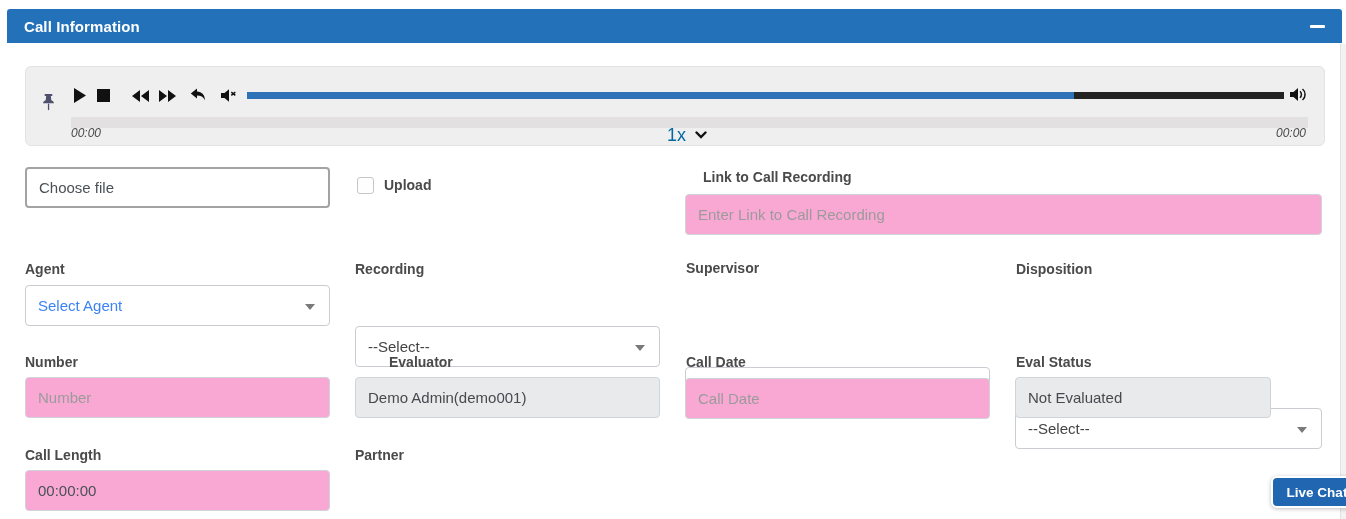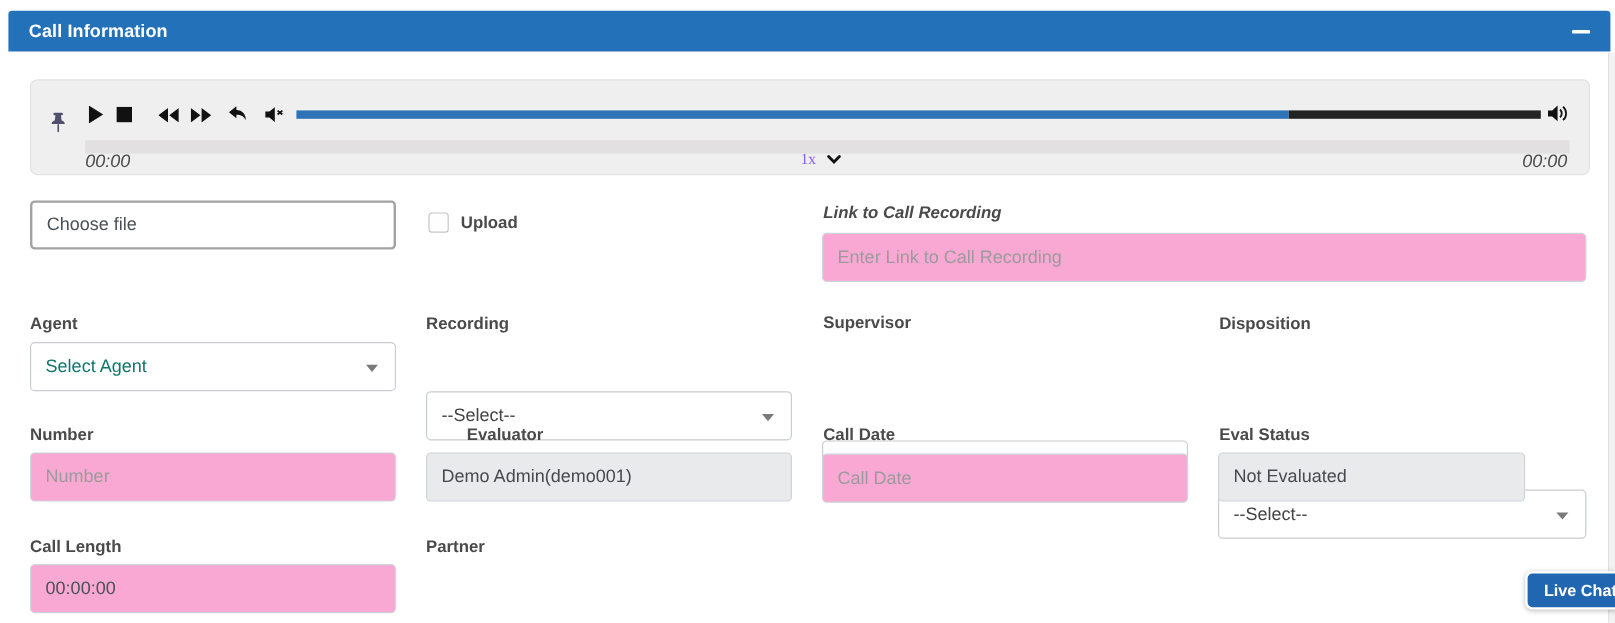--- a/index.html
+++ b/index.html
@@ -16,34 +16,34 @@
   .card-title { color:#fff; font-size:15px; font-weight:bold; letter-spacing:.1px; }
   .minus-icon { width:15px; height:3px; background:#fff; border-radius:1px; cursor:pointer; }
 
   
   .player { left:25px; top:66px; width:1300px; height:80px; background:#f0eff0; border:1px solid #e4e2e3; border-radius:6px; }
   .p-abs { position:absolute; }
   .pbtn { cursor:pointer; line-height:0; }
   .seek-bar   { left:221px; top:25px; width:827px; height:7px; background:#2e73b8; cursor:pointer; }
   .volume-bar { left:1048px; top:25px; width:210px; height:7px; background:#232323; cursor:pointer; }
   .sub-track  { left:45px; top:50px; width:1237px; height:11px; background:#e2e0e1; cursor:pointer; }
-  .ptime { font-size:15px; font-style:italic; color:#4a4a4a; }
+  .ptime { font-size:12px; font-style:italic; color:#4a4a4a; }
   .speed-wrap { left:641px; top:58px; display:flex; align-items:center; gap:9px; cursor:pointer; }
-  .speed-txt { font-size:13px; color:#8b5cf6;font-family:Liberation Serif, serif; }
+  .speed-txt { font-size:18px; color:#0369a1; }
 
   
   .flabel { font-size:14px; font-weight:bold; color:#4a4a4a; }
   .tinput { height:41px; border:1px solid #ced4da; border-radius:4px; background:#f9a8d4; width:100%;
     padding:0 12px; font-size:15px; color:#495057; font-family:"Liberation Sans", sans-serif; outline:none; }
   .tinput::placeholder { color:#9b9b9b; opacity:1; }
   .selbox { height:41px; border:1px solid #c9ccd0; border-radius:4px; background:#fff;
     display:flex; align-items:center; padding:0 30px 0 12px; font-size:15px; cursor:pointer; position:relative; }
   .selbox .caret { position:absolute; right:14px; top:18px; width:0; height:0;
     border-left:5px solid transparent; border-right:5px solid transparent; border-top:6px solid #7a7a7a; }
-  .sel-placeholder { color:#0f766e; }
+  .sel-placeholder { color:#3b82f6; }
   .sel-value { color:#444; }
   .disabled-box { height:41px; border:1px solid #ced4da; border-radius:4px; background:#e9eaec;
     display:flex; align-items:center; padding:0 12px; font-size:15px; color:#464a4e; }
 
   
   .file-wrap { left:25px; top:167px; width:305px; height:41px; border:2px solid #a3a3a3; border-radius:4px; background:#fff;
     display:flex; align-items:center; cursor:pointer; }
   .file-text { flex:1; padding-left:12px; font-size:15px; color:#495057; }
   .browse-btn { width:74px; height:41px; margin:-1px -1px -1px 0; background:#2a6db2; color:#fff; font-size:14px; font-weight:bold;
     border:0; border-radius:0 4px 4px 0; display:flex; align-items:center; justify-content:center; cursor:pointer; }
@@ -122,21 +122,21 @@
     </span>
   </div>
 </div>
 
 <div class="abs file-wrap">
   <span class="file-text">Choose file</span>
 </div>
 <div class="abs checkbox"></div>
 <span class="abs flabel" style="left:384px;top:177px;">Upload</span>
 
-<span class="abs flabel" style="left:686px;top:169px;font-style:italic;">Link to Call Recording</span>
+<span class="abs flabel" style="left:703px;top:169px;">Link to Call Recording</span>
 <input class="abs tinput" style="left: 685px; top: 194px; width: 637px;" placeholder="Enter Link to Call Recording">
 
 <span class="abs flabel" style="left:25px;top:261px;">Agent</span>
 <div class="abs selbox" style="left:25px;top:285px;width:305px;">
   <span class="sel-placeholder">Select Agent</span>
   <span class="caret"></span>
 </div>
 
 <span class="abs flabel" style="left:355px;top:261px;">Recording</span>
 <div class="abs selbox" style="left:355px;top:285px;width:305px;">

